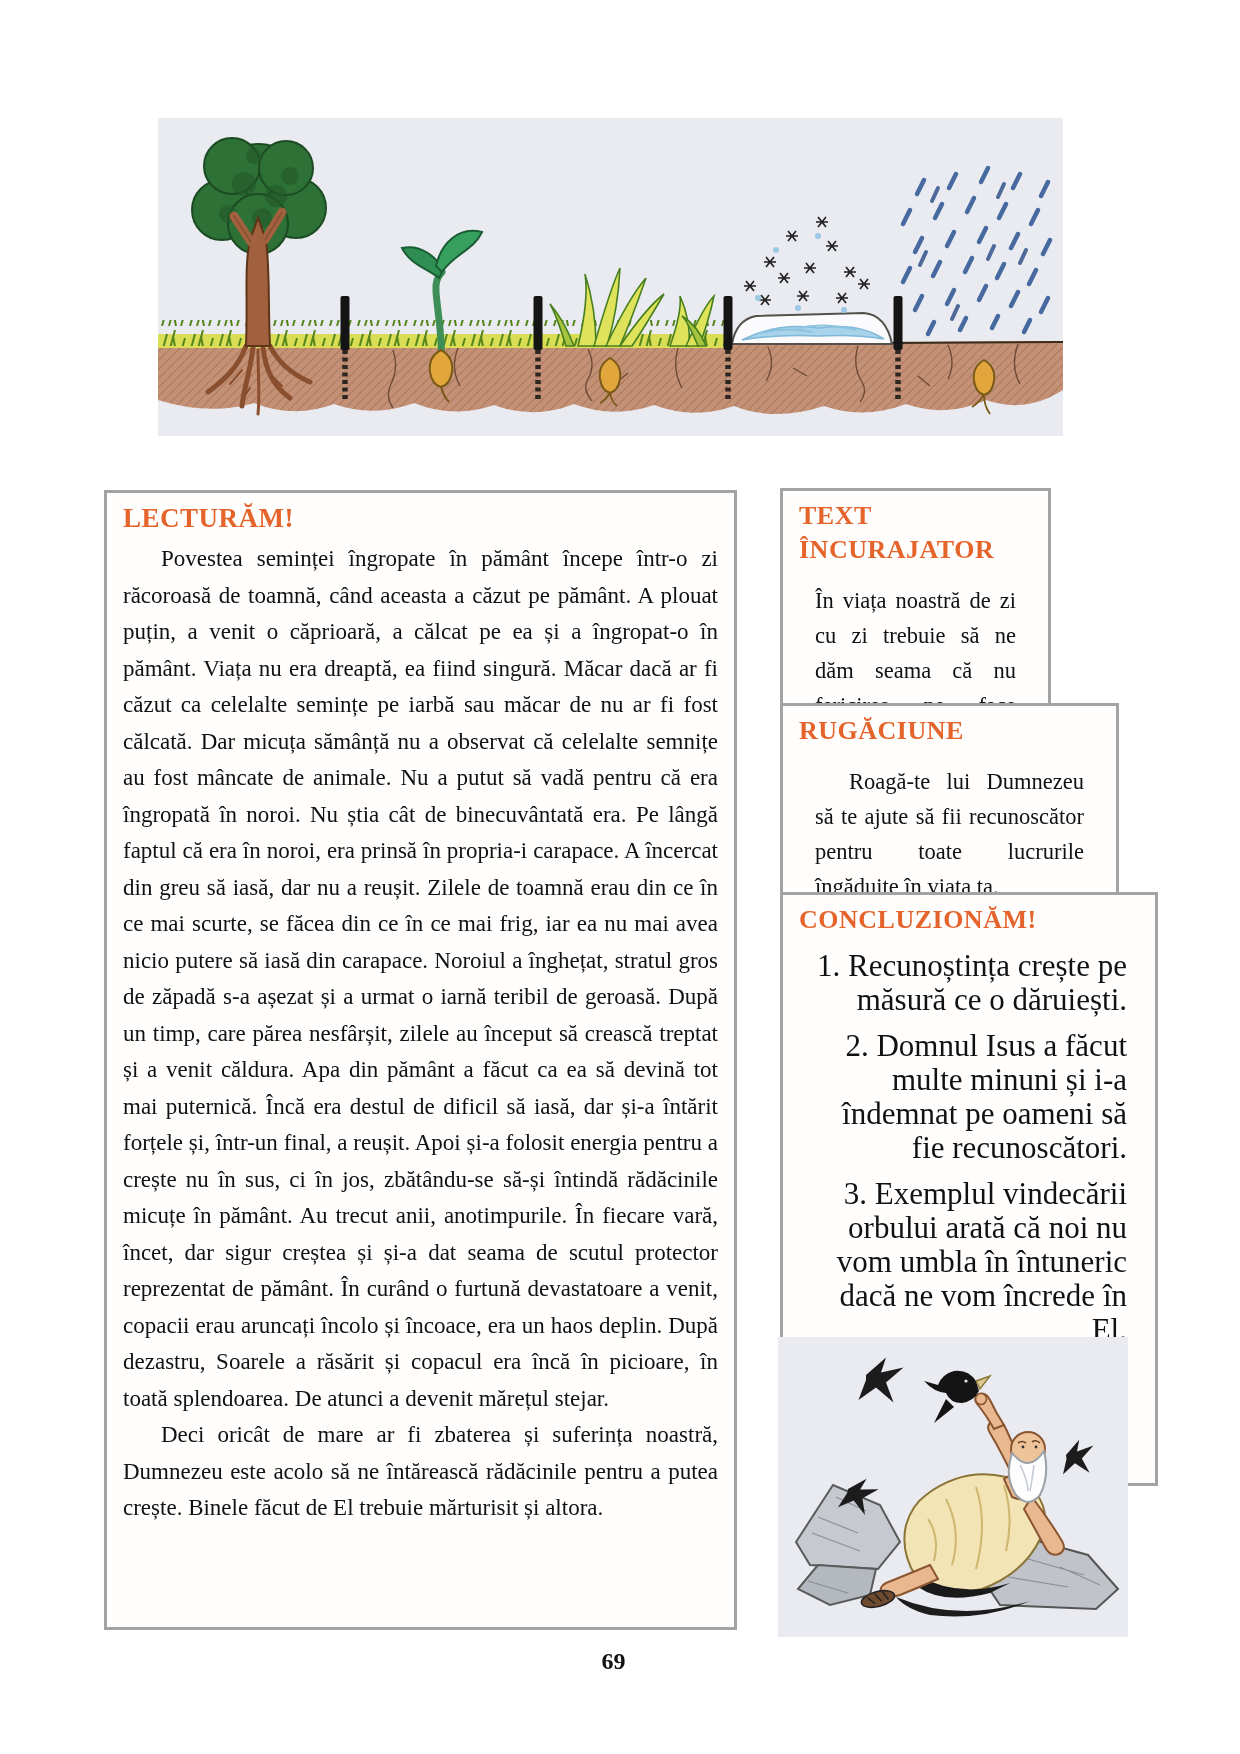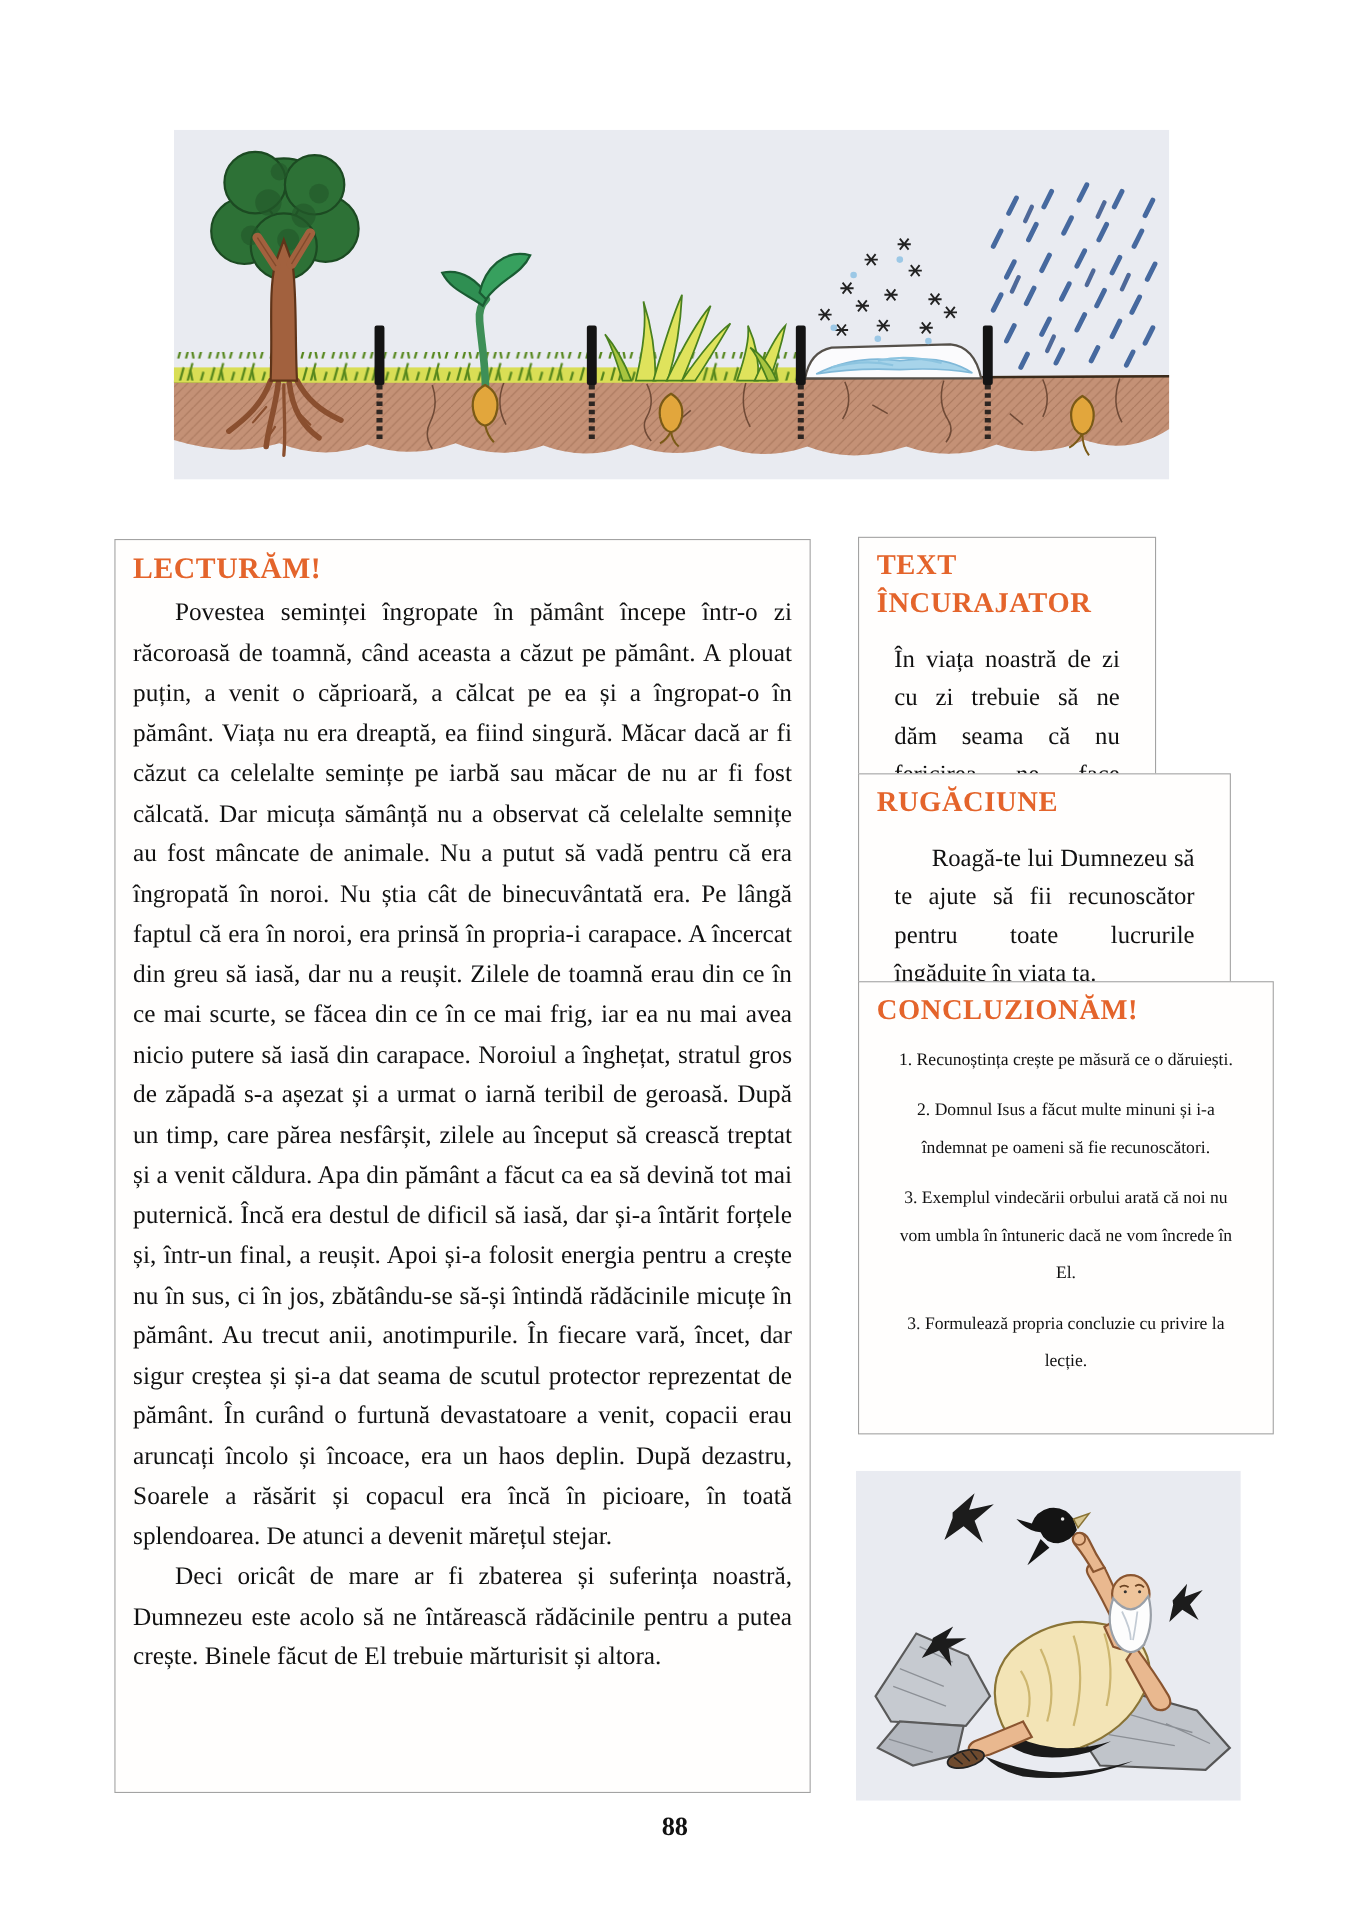--- a/index.html
+++ b/index.html
@@ -2,34 +2,34 @@
 <html><head>
 <meta charset="utf-8">
 <style>
   html,body{margin:0;padding:0;background:#ffffff;}
   .page{
     position:relative;width:1240px;height:1754px;background:#ffffff;
     font-family:"Liberation Serif","DejaVu Serif",serif;color:#111;overflow:hidden;
   }
   .illu{position:absolute;display:block;}
   .gbox{
-    position:absolute;border:1px solid #a3a3a3;background:#fffefd;
+    position:absolute;border:3px solid #a3a3a3;background:#fffefd;
     box-sizing:border-box;padding:6px 16px 10px 16px;
   }
   .box-title{
     color:#e4642b;font-weight:bold;font-size:26px;line-height:34px;
     margin:2px 0 6px 0;letter-spacing:0.5px;
   }
   .reading p{
     font-size:23px;line-height:36.5px;text-align:justify;text-indent:38px;
     margin:0;
   }
   .side-body{font-size:22.5px;line-height:35px;text-align:justify;margin:16px;}
   .side-body.indent{text-indent:34px;}
-  .conclusion-item{font-size:16px;line-height:34px;text-align:center;margin:12px;}
+  .conclusion-item{font-size:31px;line-height:34px;text-align:right;margin:12px;}
   .page-number{
     position:absolute;left:104px;top:1648px;width:1019px;text-align:center;
     font-size:24px;font-weight:bold;
   }
 </style>
 </head>
 <body>
 
 <div class="page">
 
@@ -305,15 +305,15 @@
     <path d="M198,44 L212,39 L202,52 Z" fill="#d9c792" stroke="#8a7436" stroke-width="1.4"></path>
     <circle cx="188" cy="44" r="1.6" fill="#e8e8e8"></circle>
 
     <g fill="#1c1c1c">
       <path transform="translate(88,38) scale(1.25)" d="M0,0 L16,-14 L12,-2 L30,-6 L16,6 L22,22 L8,10 L-6,20 L0,4 Z"></path>
       <path transform="translate(70,152) scale(1.0) rotate(12)" d="M0,0 L16,-14 L12,-2 L30,-6 L16,6 L22,22 L8,10 L-6,20 L0,4 Z"></path>
       <path transform="translate(288,118) scale(0.95) rotate(-8)" d="M0,0 L16,-14 L12,-2 L30,-6 L16,6 L22,22 L8,10 L-6,20 L0,4 Z"></path>
     </g>
   </svg>
 
-  <div class="page-number">88</div>
+  <div class="page-number">69</div>
 
 </div>
 
 </body></html>

